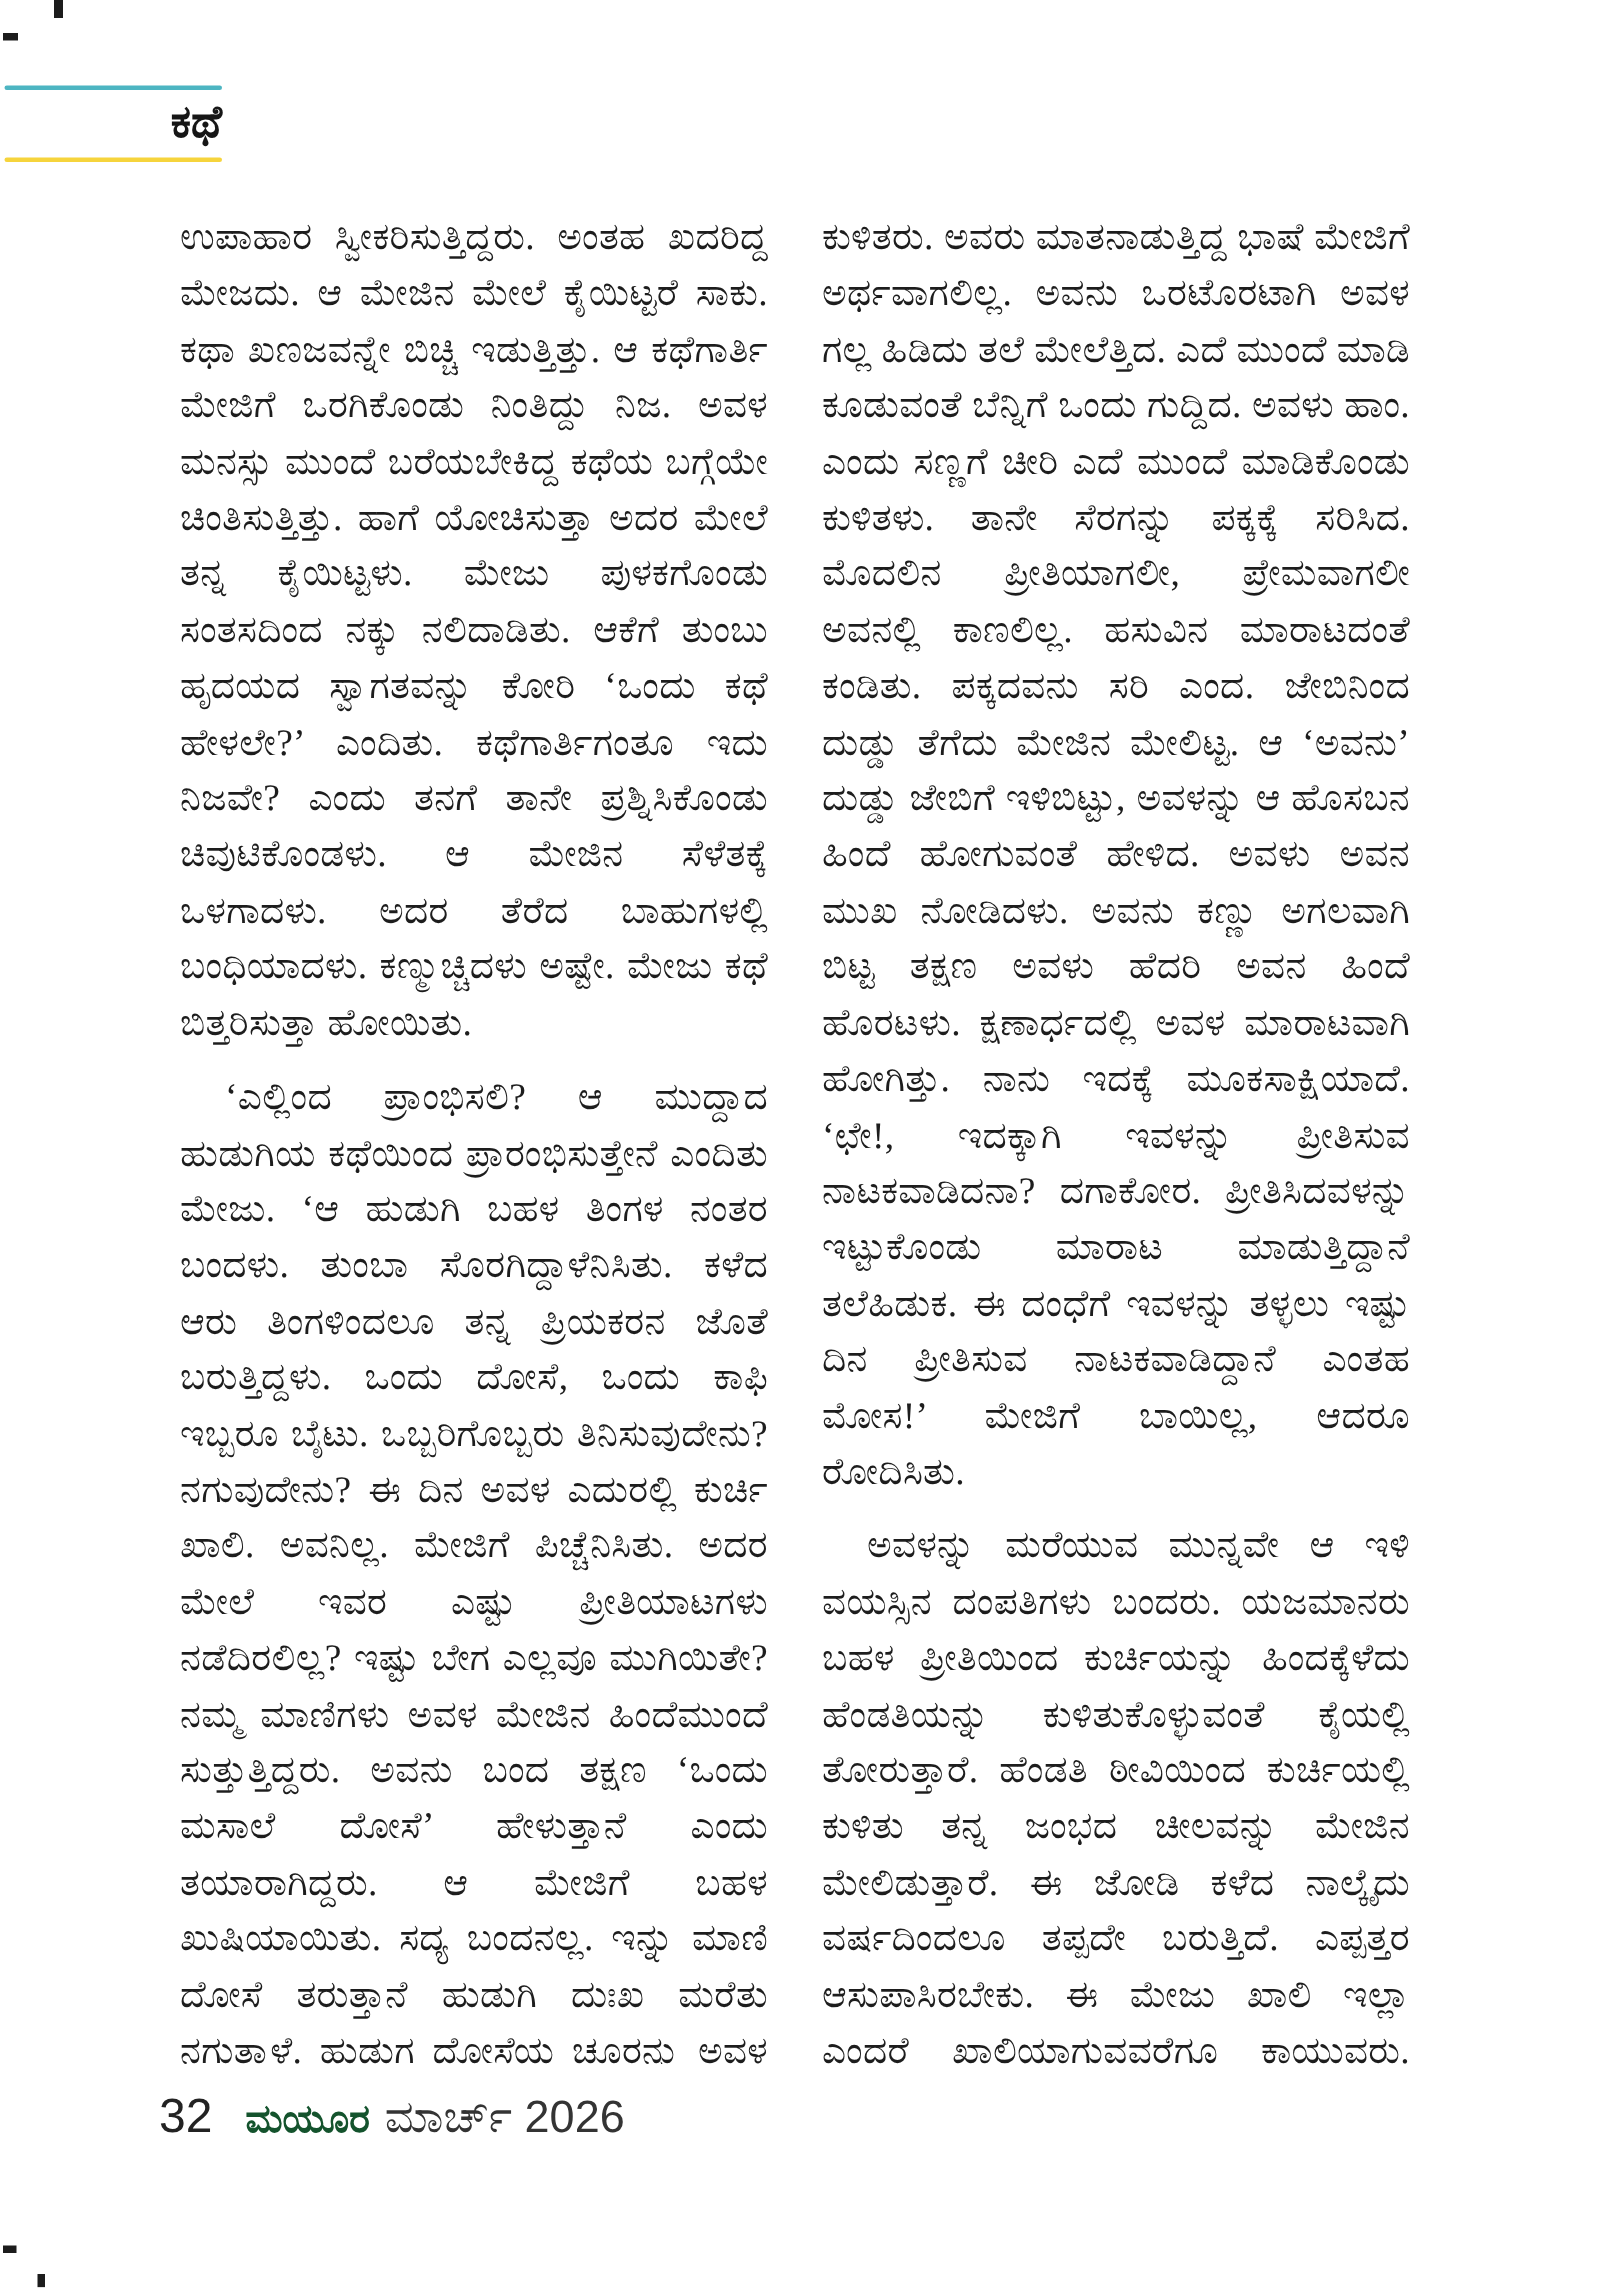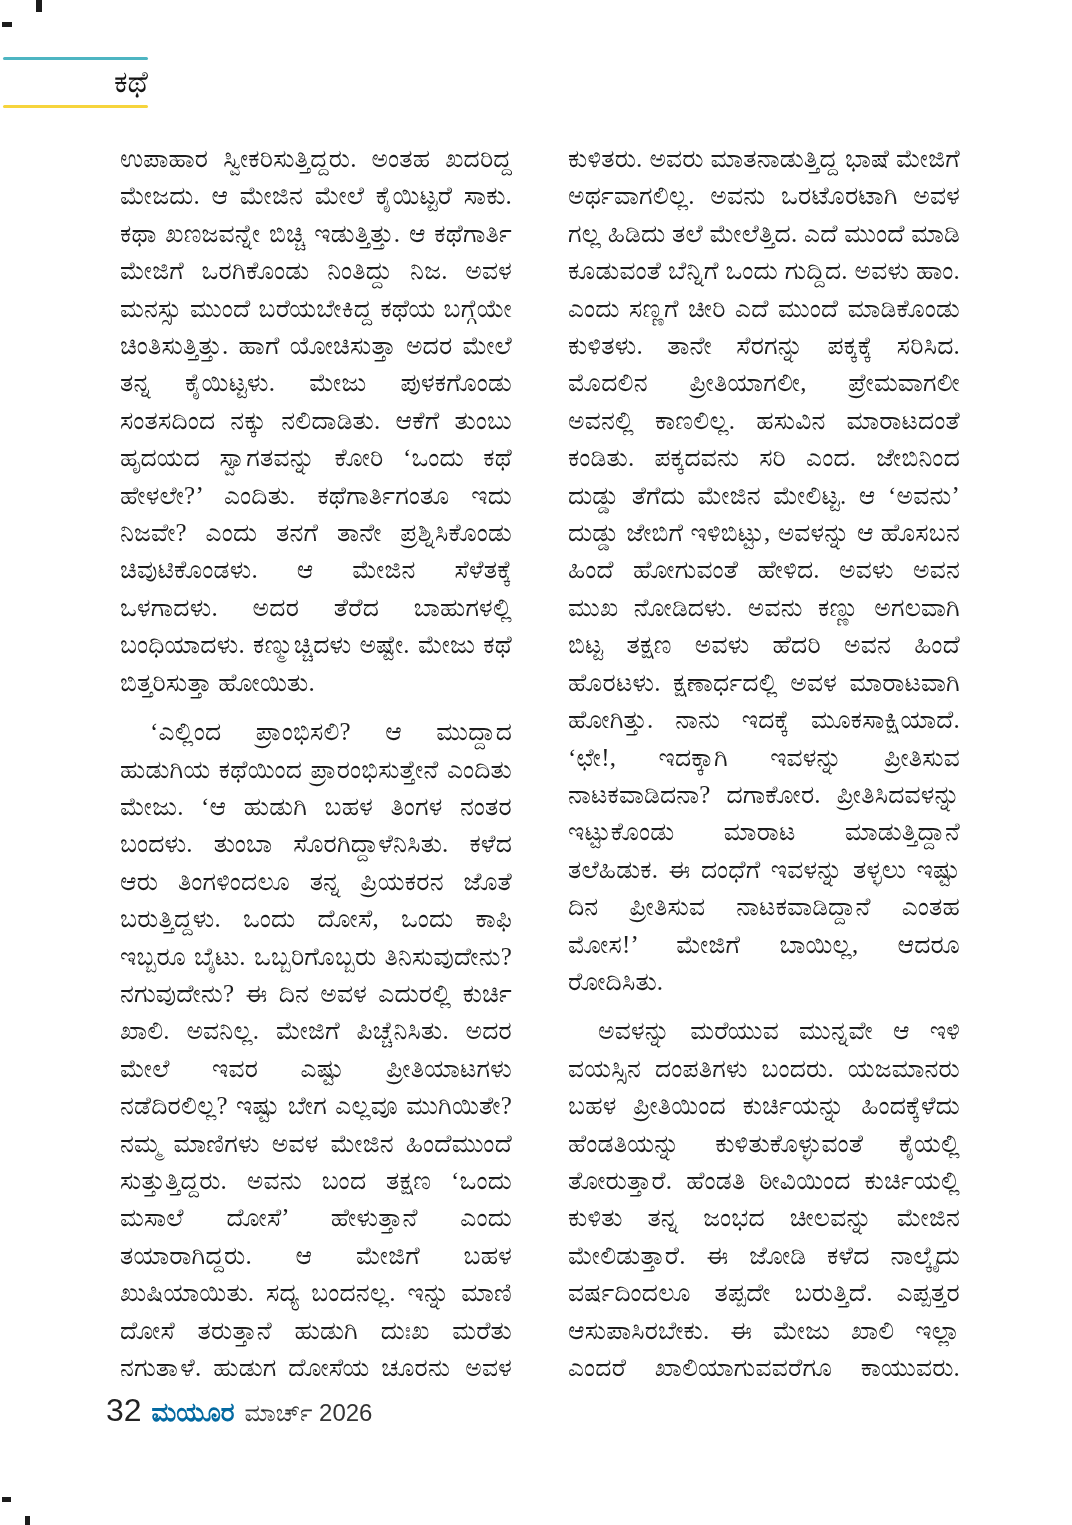--- a/index.html
+++ b/index.html
@@ -35,36 +35,36 @@
   }
   .rule-top    { top: 57px;  background: #4db5c2; }
   .rule-bottom { top: 105px; background: #f6d43c; }
   .section-title {
     position: absolute;
     left: 3px;
     top: 62px;
     width: 145px;
     text-align: right;
     font-size: 30px;
-    font-weight: normal;
+    font-weight: bold;
     color: #161616;
     font-family: "Liberation Sans", sans-serif;
     line-height: 40px;
   }
 
   
   .column {
     position: absolute;
     top: 128px;
     width: 416px;
     height: 1248px;
     overflow: hidden;
   }
   .column-left  { left: 108px; }
-  .column-right { left: 556px; }
+  .column-right { left: 536px; }
   .column p {
     margin: 12px;
     font-size: 25px;
     line-height: 37.4px;
     color: #1d1d1d;
     text-align: justify;
     letter-spacing: 0.2px;
   }
   .column p.indented { text-indent: 30px; }
 
@@ -80,25 +80,26 @@
   }
   .page-number {
     font-size: 32px;
     font-weight: 500;
     color: #232323;
     line-height: 36px;
   }
   .magazine-name {
     font-size: 26px;
     font-weight: bold;
-    color: #0369a1;
+    color: #14532d;
     line-height: 36px;
+    margin-left: 12px;
   }
   .issue-date {
-    font-size: 24px;
+    font-size: 30px;
     color: #343434;
     line-height: 36px;
   }
 </style>
 </head>
 <body>
 
 <div class="page">
 
   <div class="reg-mark reg-top-bar"></div>

